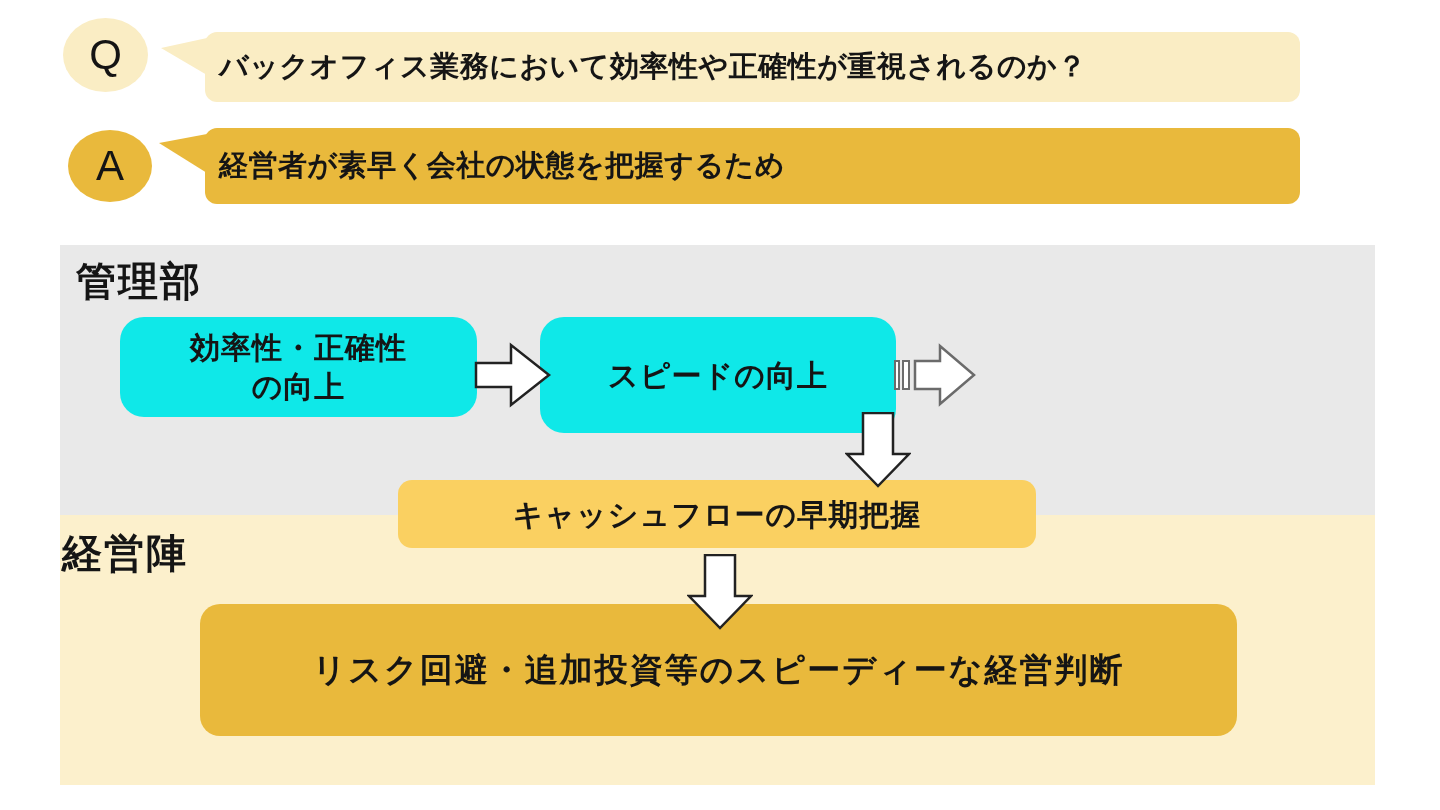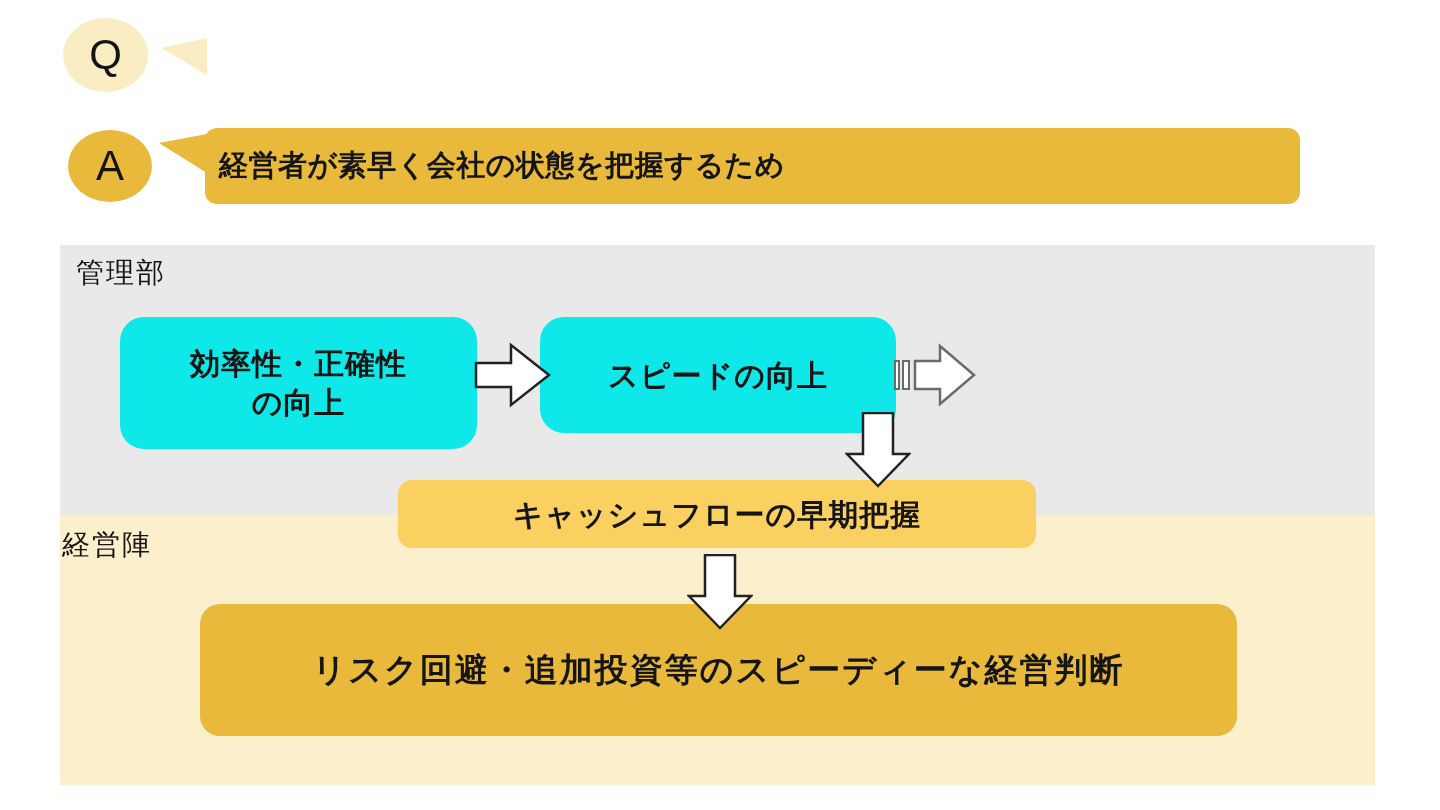--- a/index.html
+++ b/index.html
@@ -25,28 +25,28 @@
   .tail{position:absolute;width:0;height:0;z-index:1}
   .q-tail{left:161px;top:38px;border-top:10px solid transparent;border-bottom:27px solid transparent;
           border-right:46px solid var(--cream)}
   .a-tail{left:159px;top:134px;border-top:9px solid transparent;border-bottom:30px solid transparent;
           border-right:48px solid var(--gold)}
 
   
   .band{position:absolute;left:60px;width:1315px;height:270px;z-index:0}
   .band-gray{top:245px;background:var(--gray-band)}
   .band-yellow{top:515px;background:var(--band-yellow)}
-  .lane-label{position:absolute;font-size:28px;font-weight:normal;letter-spacing:2px;z-index:1}
+  .lane-label{position:absolute;font-size:40px;font-weight:bold;letter-spacing:2px;z-index:1}
   .label-management{left:76px;top:254px}
   .label-executive{left:62px;top:526px}
 
   
   .fbox{position:absolute;display:flex;flex-direction:column;align-items:center;justify-content:center;
         text-align:center;font-weight:bold;font-size:30px;letter-spacing:1px;line-height:1.3;z-index:2}
-  .box-efficiency{left:120px;top:317px;width:357px;height:132px;background:var(--cyan);border-radius:24px}
+  .box-efficiency{left:120px;top:317px;width:357px;height:100px;background:var(--cyan);border-radius:24px}
   .box-speed{left:540px;top:317px;width:356px;height:116px;background:var(--cyan);border-radius:24px}
   .box-side-effect{left:962px;top:317px;width:358px;height:116px;background:var(--teal);border-radius:24px}
   .box-cashflow{left:398px;top:480px;width:638px;height:68px;background:var(--cashflow-gold);border-radius:14px}
   .box-decision{left:200px;top:604px;width:1037px;height:132px;background:var(--gold);border-radius:20px;
                 font-size:33px;letter-spacing:2px}
 
   
   .arrow{position:absolute;z-index:3}
   .arrow-right-1{left:474px;top:342px}
   .arrow-striped{left:893px;top:340px}
@@ -55,20 +55,23 @@
 </style>
 </head>
 <body>
 
 <div class="stage">
 
   <div class="badge q-badge">
     <span>Q</span>
   </div>
   <div class="tail q-tail"></div>
+  <div class="bubble q-bubble">
+    <span>バックオフィス業務において効率性や正確性が重視されるのか？</span>
+  </div>
 
   <div class="badge a-badge">
     <span>A</span>
   </div>
   <div class="tail a-tail"></div>
   <div class="bubble a-bubble">
     <span>経営者が素早く会社の状態を把握するため</span>
   </div>
 
   <div class="band band-gray"></div>

